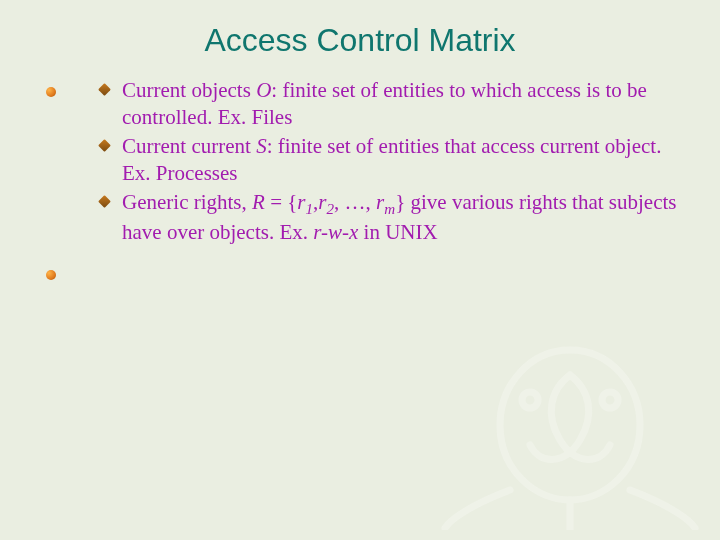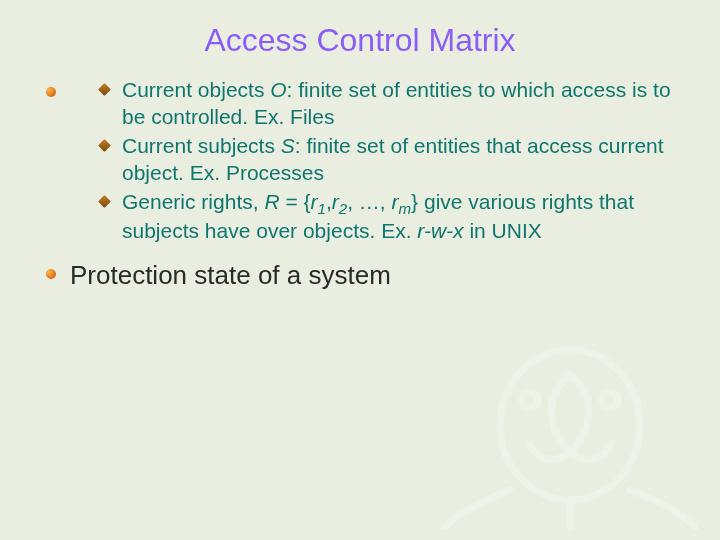--- a/index.html
+++ b/index.html
@@ -27,21 +27,21 @@
     height: 200px;
     opacity: 0.25;
     pointer-events: none;
   }
   .bg-ornament svg { width: 100%; height: 100%; }
   h1.title {
     margin: 0 0 18px 0;
     text-align: center;
     font-size: 32px;
     font-weight: 400;
-    color: #8b5cf6;
+    color: #0f766e;
   }
   .level1 {
     list-style: none;
     margin: 0;
     padding: 0 0 0 4px;
   }
   .level1 > li {
     position: relative;
     padding-left: 26px;
     font-size: 26px;
@@ -61,23 +61,24 @@
   }
   .level2 {
     list-style: none;
     margin: 6px 0 14px 0;
     padding: 0 0 0 30px;
   }
   .level2 > li {
     position: relative;
     padding-left: 22px;
     font-size: 21px;
-    color: #0f766e;
+    color: #a21caf;
     line-height: 1.28;
     margin-bottom: 2px;
+    font-family: Liberation Serif, serif;
   }
   .level2 > li::before {
     content: "";
     position: absolute;
     left: 0;
     top: 8px;
     width: 9px;
     height: 9px;
     background: linear-gradient(135deg, #c77a1f 0%, #7a4a10 100%);
     transform: rotate(45deg);
@@ -109,27 +110,26 @@
   <h1 class="title">Access Control Matrix</h1>
 
   <ul class="level1">
 
     <li>
       <ul class="level2">
         <li>
           <span>Current objects </span><span class="ital">O</span><span>: finite set of entities to which access is to be controlled. Ex. Files</span>
         </li>
         <li>
-          <span>Current subjects </span><span class="ital">S</span><span>: finite set of entities that access current object. Ex. Processes</span>
+          <span>Current current </span><span class="ital">S</span><span>: finite set of entities that access current object. Ex. Processes</span>
         </li>
         <li>
           <span>Generic rights, </span><span class="ital">R</span><span> = {</span><span class="ital">r</span><span class="sub">1</span><span>,</span><span class="ital">r</span><span class="sub">2</span><span>, …, </span><span class="ital">r</span><span class="sub">m</span><span>}</span><span> give various rights that subjects have over objects. Ex. </span><span class="ital">r-w-x</span><span> in UNIX</span>
         </li>
       </ul>
     </li>
 
     <li>
-      <span>Protection state of a system</span>
     </li>
 
   </ul>
 
 </div>
 
 </body></html>

